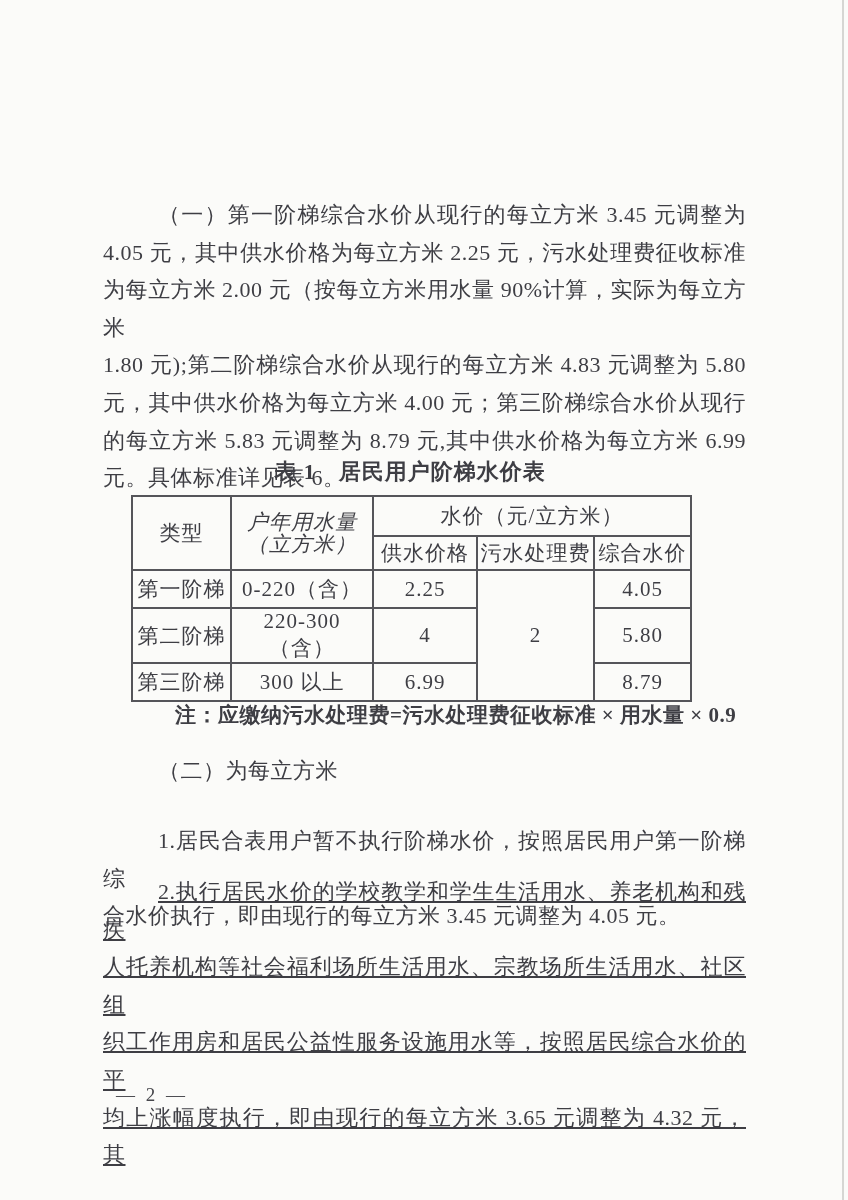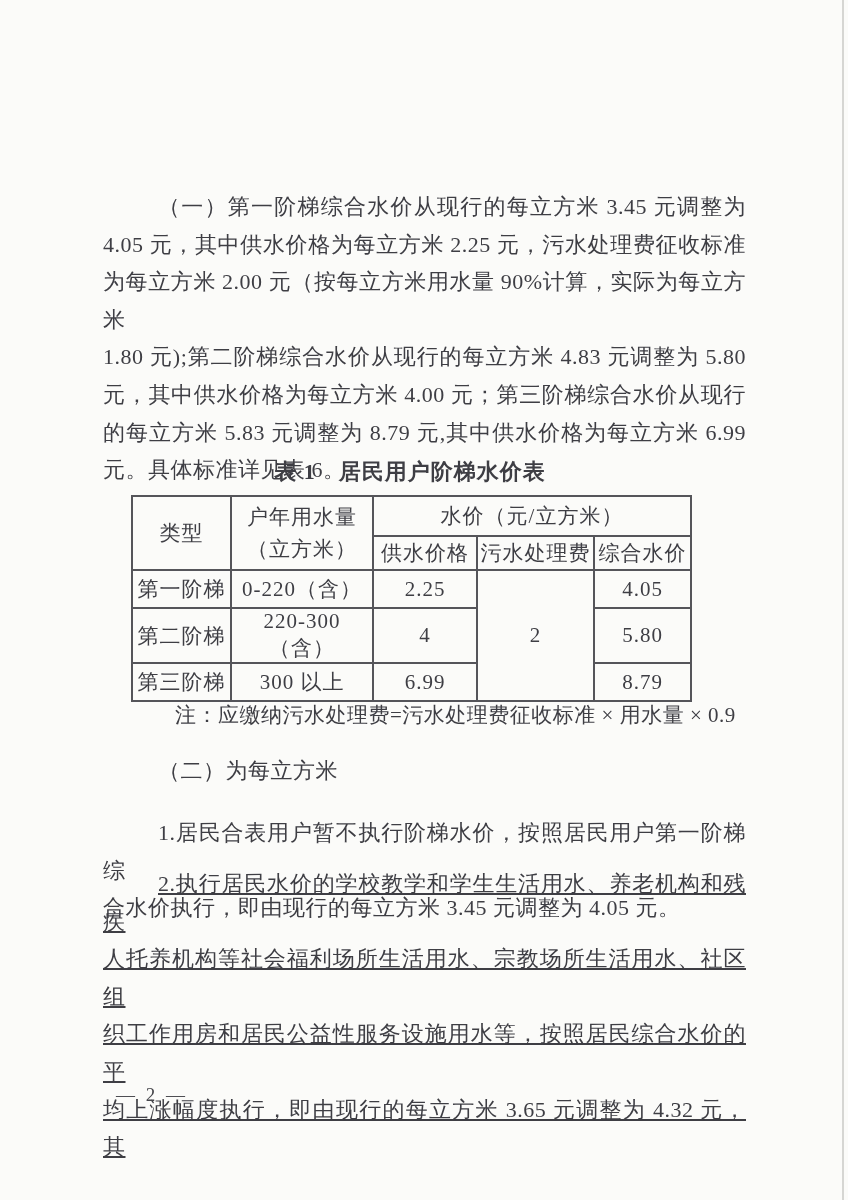--- a/index.html
+++ b/index.html
@@ -21,21 +21,21 @@
   .para {
     position: absolute;
     left: 103px;
     width: 643px;
     font-size: 22px;
     line-height: 37.6px;
     letter-spacing: 0.5px;
   }
   .ln { text-align: left; }
   .ln.j { text-align: justify; text-align-last: justify; }
-  .ind { text-indent: 55px; }
+  .ind { text-indent: 55px; margin-top: 8px; }
   .p1 { top: 188px; }
   .tbl-title {
     position: absolute;
     top: 457px; left: 131px;
     width: 558px;
     text-align: center;
     font-size: 22px;
     letter-spacing: 1px;
     font-weight: bold;
   }
@@ -53,29 +53,30 @@
     text-align: center;
     vertical-align: middle;
     font-weight: normal;
     padding: 0;
     letter-spacing: 1px;
     overflow: hidden;
   }
   tr.hr1 { height: 40px; }
   tr.hr2 { height: 34px; }
   table.wp tbody tr { height: 38px; }
-  .usage-hdr { white-space: pre-line; display: block; line-height: 32px; }
+  .usage-hdr { white-space: pre-line; display: block; line-height: 22px; font-style: italic; }
   .note {
     position: absolute;
     top: 700px; left: 103px;
     width: 643px;
     font-size: 21px;
     line-height: 30px;
     text-indent: 72px;
     letter-spacing: 0.5px;
+    font-weight: bold;
   }
   .heading2 {
     position: absolute;
     top: 752px; left: 103px;
     width: 643px;
     font-size: 22px;
     line-height: 37.6px;
     text-indent: 55px;
     letter-spacing: 0.5px;
   }

